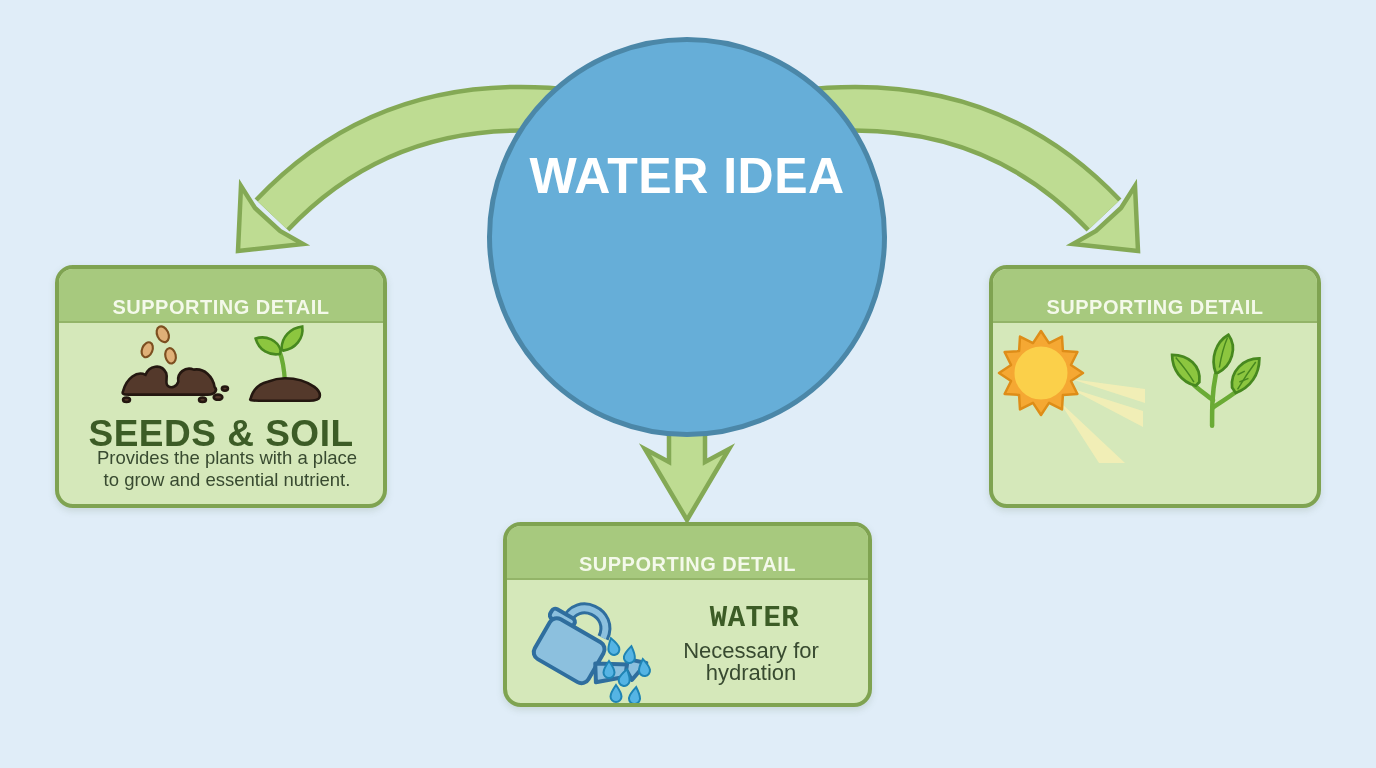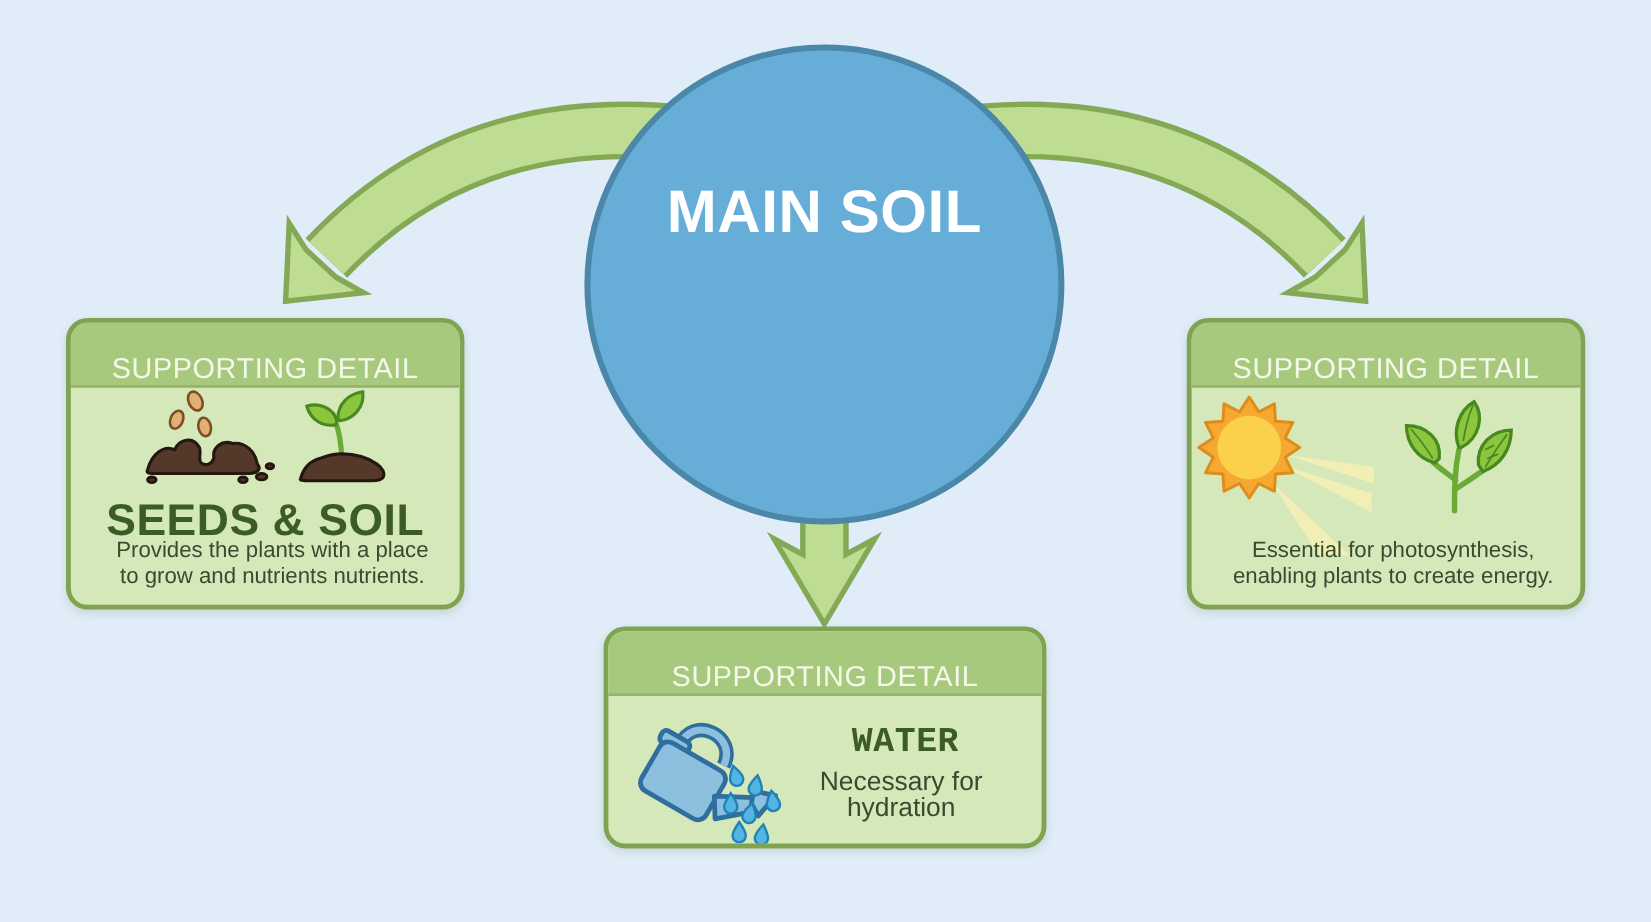--- a/index.html
+++ b/index.html
@@ -23,21 +23,21 @@
 
   
   .box{position:absolute;z-index:3;background:var(--box_body);border:4px solid var(--box_border);
        border-radius:18px;box-sizing:border-box;overflow:hidden;
        box-shadow:0 3px 7px rgba(90,115,85,0.18);}
   .box-left{left:55px;top:265px;width:332px;height:243px;}
   .box-right{left:989px;top:265px;width:332px;height:243px;}
   .box-bottom{left:503px;top:522px;width:369px;height:185px;}
   .box-header{height:52px;background:var(--box_header);display:flex;align-items:center;justify-content:center;
        border-bottom:2px solid var(--box_header_edge);}
-  .box-header span{font-size:24px;font-weight:normal;color:var(--header_text);letter-spacing:0.5px;margin-top:25px;}
+  .box-header span{font-size:20px;font-weight:bold;color:var(--header_text);letter-spacing:0.5px;margin-top:25px;}
   .box-body{position:absolute;left:0;right:0;top:54px;bottom:0;}
   .icon{position:absolute;}
   .box-title{position:absolute;left:0;right:0;top:90px;text-align:center;font-weight:bold;
        font-size:37px;color:var(--title_text);letter-spacing:0.5px;}
   .box-desc{position:absolute;left:0;right:0;top:124px;text-align:center;
        font-size:18.5px;line-height:22px;color:var(--desc_text);}
   .box-desc span{display:block;margin-left:12px;}
   .bottom-title{position:absolute;left:140px;width:215px;top:22px;text-align:center;font-weight:bold;
        font-size:29px;color:var(--title_text);letter-spacing:0.5px;font-family:Liberation Mono, monospace;}
   .bottom-desc{position:absolute;left:128px;width:232px;top:60px;text-align:center;
@@ -73,21 +73,21 @@
       <path class="arrow-shaft-outline" d="M 801 112 Q 986 90 1104 215"></path>
       <path class="arrow-shaft" d="M 801 112 Q 986 90 1104 215"></path>
       <polygon class="arrow-head" points="1121,208 1135,186 1138,251 1073,244 1096,231"></polygon>
     </g>
     <g>
       <path class="arrow-head" d="M 669,420 L 669,462 L 645,449 L 687,520 L 729,449 L 705,462 L 705,420 Z"></path>
     </g>
   </svg>
 
   <div class="circle">
-    <div class="circle-heading">MAIN SOIL</div>
+    <div class="circle-heading">WATER IDEA</div>
   </div>
 
   <div class="box box-left">
     <div class="box-header">
       <span>SUPPORTING DETAIL</span>
     </div>
     <div class="box-body">
       <svg class="icon" style="left:56px;top:0;" width="118" height="82" viewBox="0 0 130 95">
         <ellipse class="seed" cx="52" cy="13" rx="6.5" ry="9.5" transform="rotate(-25 52 13)"></ellipse>
         <ellipse class="seed" cx="34" cy="31" rx="6" ry="9" transform="rotate(22 34 31)"></ellipse>
@@ -102,21 +102,21 @@
       </svg>
       <svg class="icon" style="left:180px;top:0;" width="92" height="82" viewBox="0 0 100 95">
         <path class="stem" d="M50,68 C49,54 48,44 44,34"></path>
         <path class="leaf" d="M44,36 C32,38 20,32 16,18 C28,14 42,20 45,32 Z"></path>
         <path class="leaf" d="M46,30 C46,16 56,6 70,4 C72,18 62,30 48,32 Z"></path>
         <path class="soil" d="M10,88 Q14,72 30,68 Q40,64 50,64 Q70,64 84,74 Q92,80 90,86 Q89,90 78,90 L20,90 Q8,90 10,88 Z"></path>
       </svg>
       <div class="box-title">SEEDS &amp; SOIL</div>
       <div class="box-desc">
         <span>Provides the plants with a place</span>
-        <span>to grow and nutrients nutrients.</span>
+        <span>to grow and essential nutrient.</span>
       </div>
     </div>
   </div>
 
   <div class="box box-right">
     <div class="box-header">
       <span>SUPPORTING DETAIL</span>
     </div>
     <div class="box-body">
       <svg class="icon" style="left:0;top:0;" width="160" height="140" viewBox="0 0 160 140">
@@ -132,24 +132,20 @@
         <path class="stem" d="M55,88 C64,82 72,77 80,71"></path>
         <path class="leaf" d="M58,50 C52,34 58,16 72,8 C82,22 76,42 60,50 Z"></path>
         <path class="vein" d="M62,44 C64,32 67,20 71,11"></path>
         <path class="leaf" d="M36,64 C20,60 10,46 10,30 C28,30 42,42 40,60 Z"></path>
         <path class="vein" d="M34,60 C28,50 20,40 14,33"></path>
         <path class="leaf" d="M80,72 C96,66 106,52 106,34 C88,34 74,48 76,66 Z"></path>
         <path class="vein" d="M82,68 C88,58 96,46 102,38"></path>
         <path class="vein" d="M84,60 L94,56"></path>
         <path class="vein" d="M82,52 L90,48"></path>
       </svg>
-      <div class="box-desc">
-        <span>Essential for photosynthesis,</span>
-        <span>enabling plants to create energy.</span>
-      </div>
     </div>
   </div>
 
   <div class="box box-bottom">
     <div class="box-header">
       <span>SUPPORTING DETAIL</span>
     </div>
     <div class="box-body">
       <svg class="icon" style="left:6px;top:4px;" width="150" height="120" viewBox="0 0 150 120">
         <g transform="rotate(30 60 62)">

